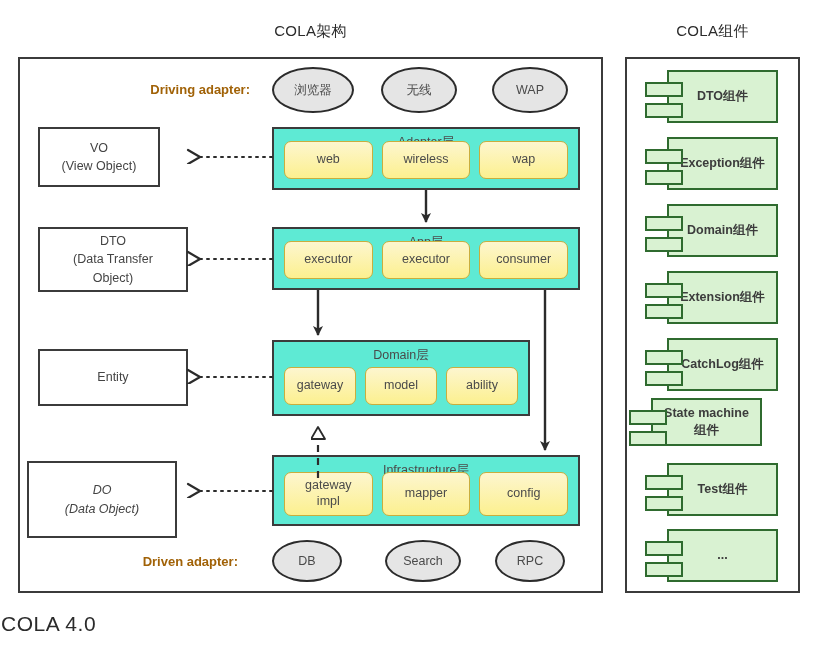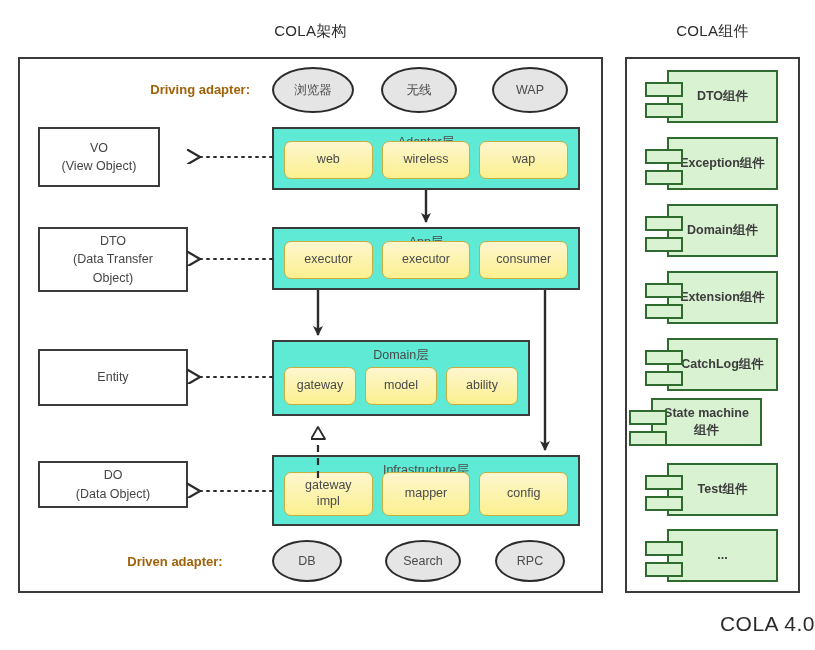--- a/index.html
+++ b/index.html
@@ -96,38 +96,38 @@
   .comp-tab.t2 { top: 33px; }
 
   svg.overlay {
     position: absolute; left: 0; top: 0;
     width: 815px; height: 650px;
     pointer-events: none;
   }
 
   .footer {
     position: absolute; left: 1px; right: 0;
-    text-align: right;
+    text-align: left;
     font-size: 21px; color: #2b2b2b; letter-spacing: .5px;
   }
 </style>
 </head>
 <body>
 
 <div id="root">
 
   <div class="ttl" style="left:18px; top:22px; width:585px;">COLA架构</div>
   <div class="ttl" style="left:625px; top:22px; width:175px;">COLA组件</div>
 
   <div class="panel" style="left:18px; top:57px; width:585px; height:536px;"></div>
 
   <div class="panel" style="left:625px; top:57px; width:175px; height:536px;"></div>
 
   <div class="sidelabel" style="left:100px; top:82px; width:150px;">Driving adapter:</div>
-  <div class="sidelabel" style="left:100px; top:554px; width:150px;text-align:center;">Driven adapter:</div>
+  <div class="sidelabel" style="left:88px; top:554px; width:150px;">Driven adapter:</div>
 
   <div class="ell" style="left:272px; top:67px; width:82px; height:46px;">
     <span>浏览器</span>
   </div>
   <div class="ell" style="left:381px; top:67px; width:76px; height:46px;">
     <span>无线</span>
   </div>
   <div class="ell" style="left:492px; top:67px; width:76px; height:46px;">
     <span>WAP</span>
   </div>
@@ -144,21 +144,21 @@
       <div>DTO</div>
       <div>(Data Transfer</div>
       <div>Object)</div>
     </div>
   </div>
 
   <div class="wbox" style="left:38px; top:349px; width:150px; height:57px;">
     <div>Entity</div>
   </div>
 
-  <div class="wbox" style="left:38px; top:461px; width:150px; height:47px;">
+  <div class="wbox" style="left:27px; top:461px; width:150px; height:77px;font-style:italic;">
     <div>
       <div>DO</div>
       <div>(Data Object)</div>
     </div>
   </div>
 
   <div class="layer" style="left:272px; top:127px; width:308px; height:63px;">
     <div class="layer-title">Adapter层</div>
     <div class="layer-row">
       <div class="ybox">web</div>

